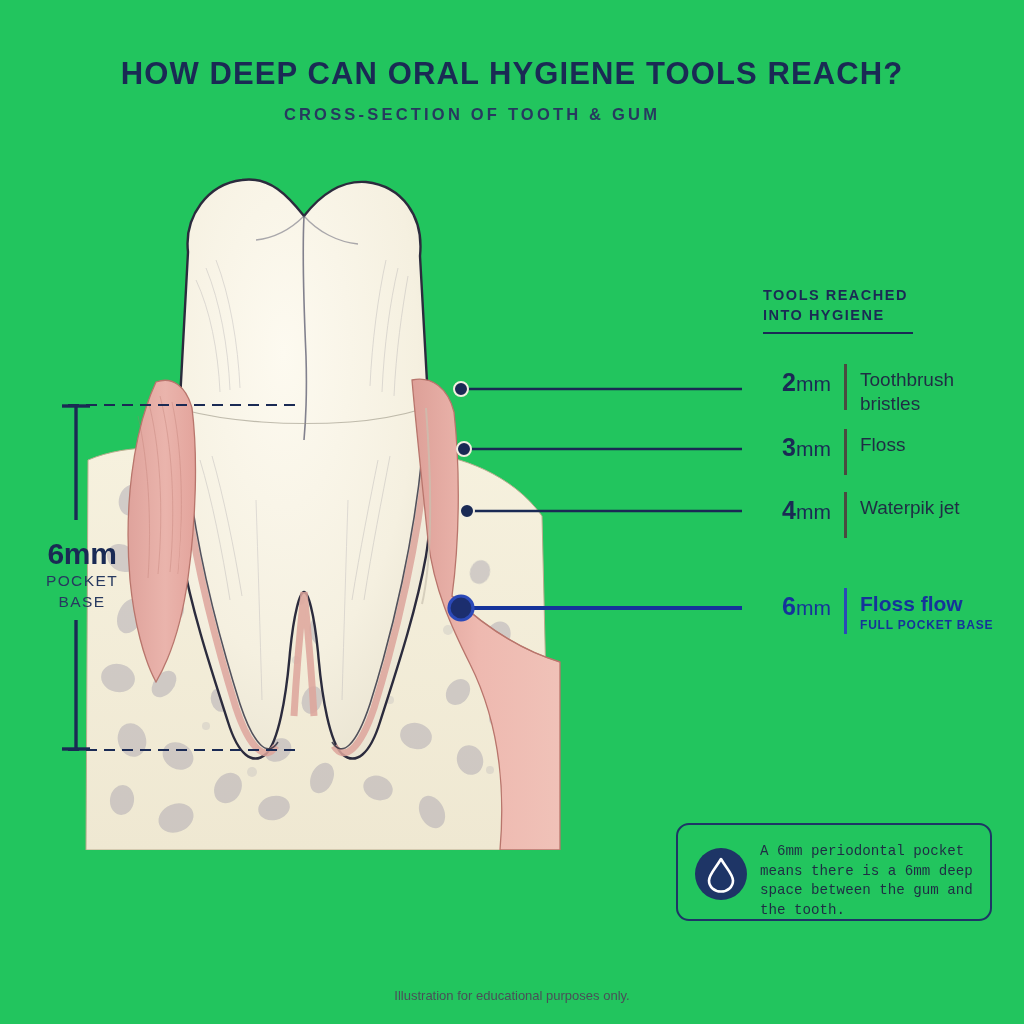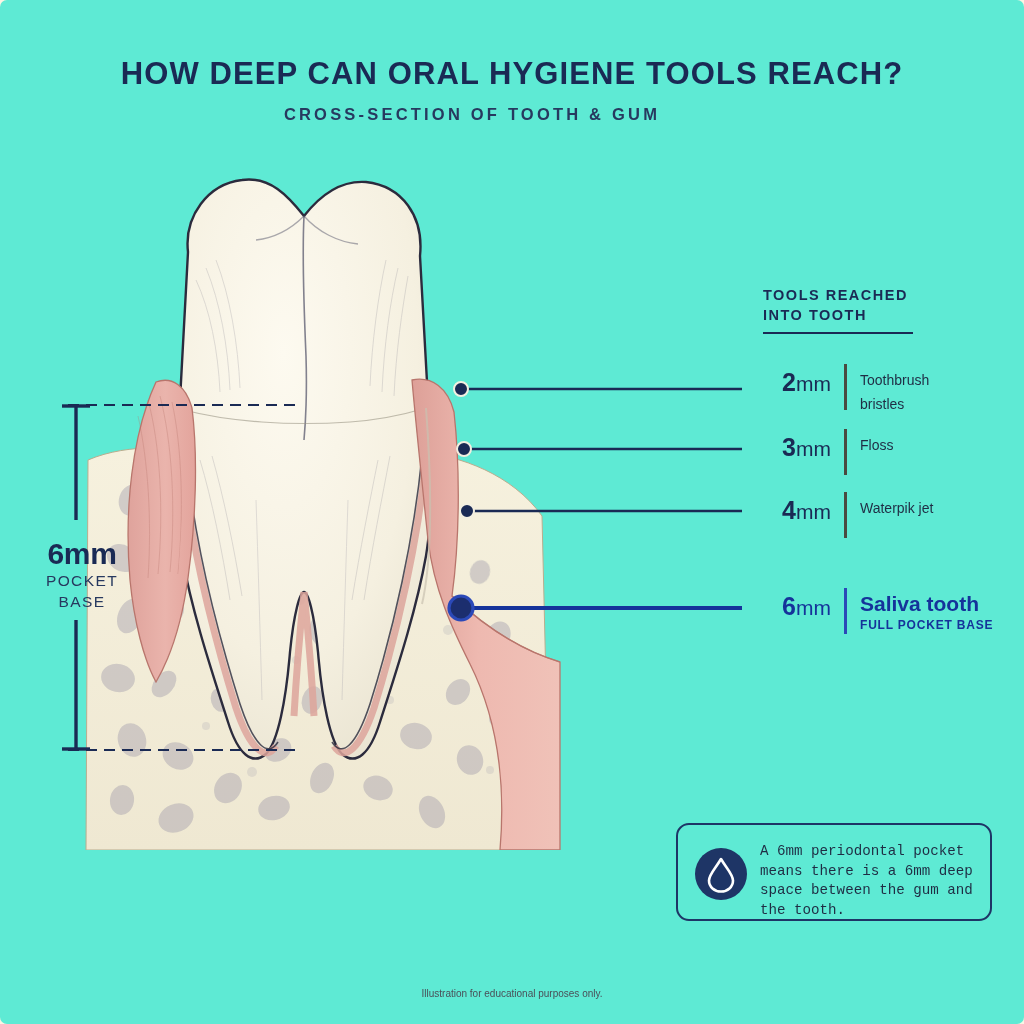--- a/index.html
+++ b/index.html
@@ -4,24 +4,23 @@
 <style>
   html, body {
     margin: 0;
     padding: 0;
     background: #faf5e4;
   }
   #page {
     position: relative;
     width: 1024px;
     height: 1024px;
-    background: #5eead4;
+    background: #22c55e;
     font-family: "Liberation Sans", sans-serif;
     overflow: hidden;
-    border-radius: 7px;
   }
 
   
   #title {
     position: absolute;
     left: 0; top: 56px;
     width: 1024px;
     text-align: center;
     font-size: 31px;
     font-weight: bold;
@@ -108,21 +107,21 @@
   .legend-row .val span { font-size: 21px; margin-top: 32px; }
   .legend-row .bar {
     position: absolute;
     left: 87px; top: -4px;
     width: 2.5px; height: 46px;
     background: #4a4a40;
   }
   .legend-row .txt {
     position: absolute;
     left: 103px; top: 0px;
-    font-size: 14px;
+    font-size: 19px;
     color: #1f2d44;
     line-height: 24px;
     white-space: nowrap;
   }
 
   
   #row-saliva .val { color: #15339a; }
   #row-saliva .bar { background: #2b49b8; width: 3px; }
   #row-saliva .txt {
     color: #15339a;
@@ -162,21 +161,21 @@
     line-height: 19.5px;
     color: #1f2d44;
   }
 
   
   #footer {
     position: absolute;
     left: 0; top: 988px;
     width: 1024px;
     text-align: center;
-    font-size: 10px;
+    font-size: 13px;
     color: #4a4f58;
   }
 </style>
 </head>
 <body>
 
 <div id="page">
 
   <div id="title">HOW DEEP CAN ORAL HYGIENE TOOLS REACH?</div>
   <div id="subtitle">CROSS-SECTION OF TOOTH &amp; GUM</div>
@@ -376,21 +375,21 @@
 
     <line x1="472" y1="511" x2="742" y2="511" stroke="#1a2a54" stroke-width="2.6"></line>
     <circle cx="467" cy="511" r="7" fill="#1a2a54" stroke="#f3efe0" stroke-width="2"></circle>
 
     <line x1="466" y1="608" x2="742" y2="608" stroke="#15339a" stroke-width="4"></line>
     <circle cx="461" cy="608" r="12" fill="#1c2e6e" stroke="#2b49b8" stroke-width="3.2"></circle>
   </svg>
 
   <div id="legend-head">
     <div class="lh">TOOLS REACHED</div>
-    <div class="lh">INTO TOOTH</div>
+    <div class="lh">INTO HYGIENE</div>
     <div class="rule"></div>
   </div>
 
   <div class="legend-row" id="row-0" style="top:368px;">
     <div class="val">
       <b>2</b><span>mm</span>
     </div>
     <div class="bar"></div>
     <div class="txt">
       <div>Toothbrush</div>
@@ -412,21 +411,21 @@
     </div>
     <div class="bar"></div>
     <div class="txt">Waterpik jet</div>
   </div>
 
   <div class="legend-row" id="row-saliva" style="top:592px;">
     <div class="val">
       <b>6</b><span>mm</span>
     </div>
     <div class="bar"></div>
-    <div class="txt">Saliva tooth</div>
+    <div class="txt">Floss flow</div>
     <div class="txt2">FULL POCKET BASE</div>
   </div>
 
   <div id="note">
     <svg id="note-icon" viewBox="0 0 52 52">
       <circle cx="26" cy="26" r="26" fill="#1e3566"></circle>
       <path d="M26 11 C32 21 38 26.5 38 32.5 C38 39 32.6 43.5 26 43.5
                C19.4 43.5 14 39 14 32.5 C14 26.5 20 21 26 11 Z" fill="none" stroke="#ffffff" stroke-width="2.6" stroke-linejoin="round"></path>
     </svg>
     <div id="note-text">A 6mm periodontal pocket means there is a 6mm deep space between the gum and the tooth.</div>

